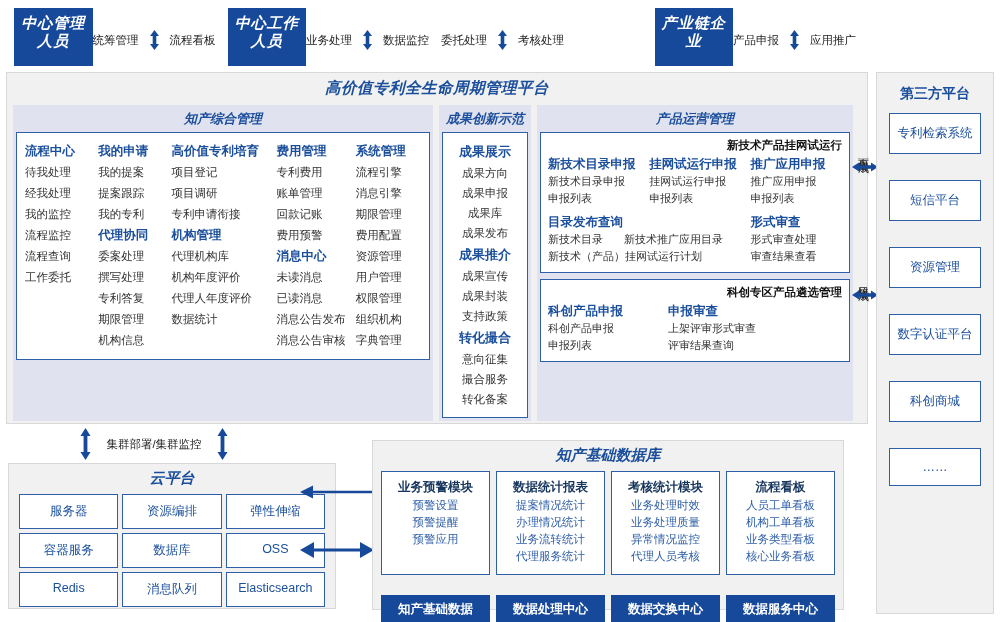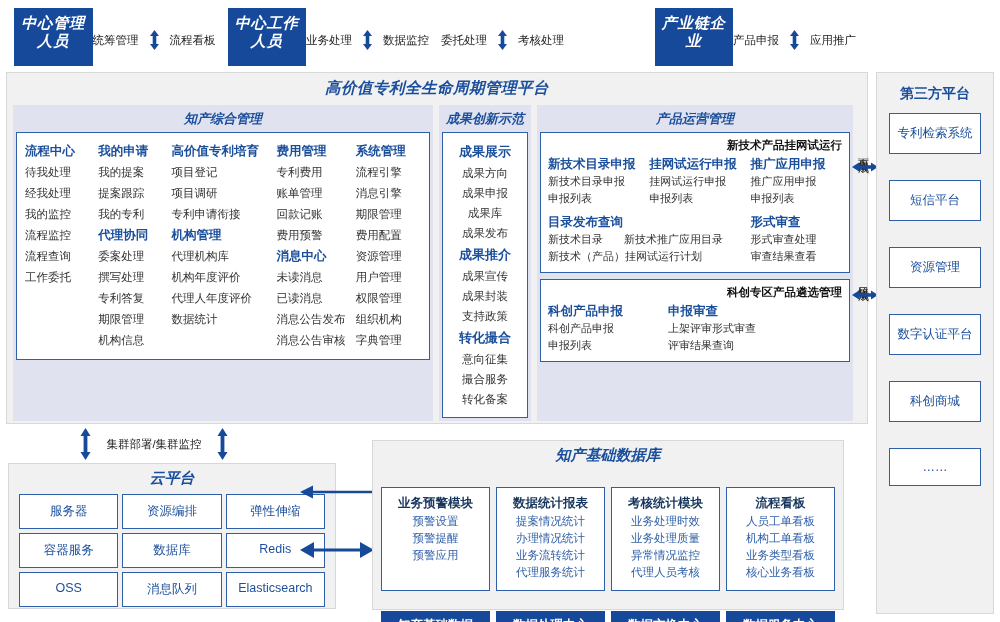--- a/index.html
+++ b/index.html
@@ -112,21 +112,21 @@
   
   .kdb {
     position: absolute; left: 372px; top: 440px; width: 472px; height: 170px;
     background: #f1f1f1; border: 1px solid #d8d8d8;
   }
   .kdb-title { text-align: center; font-size: 15px; font-weight: bold; font-style: italic;
                color: #1b4f9c; padding: 5px 0 6px; }
   .kdb-cols { display: flex; gap: 6px; padding: 0 8px; }
   .kdb-col { flex: 1; display: flex; flex-direction: column; }
   .kdb-card { border: 1px solid #2f5fa8; background: #fff; padding: 5px 0 7px;
-              height: 104px; margin-top: 16px; }
+              height: 104px; }
   .kdb-card .hd2 { text-align: center; color: #17365d; font-weight: bold;
                    font-size: 12.5px; line-height: 20px; }
   .kdb-card .it2 { text-align: center; color: #2f5fa8; font-size: 11.5px; line-height: 17px; }
   .kdb-foot { margin-top: 20px; background: #16499a; color: #fff; text-align: center;
               font-size: 12.5px; font-weight: bold; padding: 6px 0; }
 
   
   .mid-arrows { position: absolute; left: 300px; top: 470px; width: 74px; height: 120px; }
 </style>
 </head>
@@ -360,22 +360,22 @@
   </div>
 
   <div class="cloud">
     <div class="cloud-title">云平台</div>
     <div class="cloud-grid">
       <div class="cloud-cell">服务器</div>
       <div class="cloud-cell">资源编排</div>
       <div class="cloud-cell">弹性伸缩</div>
       <div class="cloud-cell">容器服务</div>
       <div class="cloud-cell">数据库</div>
+      <div class="cloud-cell">OSS</div>
       <div class="cloud-cell">Redis</div>
-      <div class="cloud-cell">OSS</div>
       <div class="cloud-cell">消息队列</div>
       <div class="cloud-cell">Elasticsearch</div>
     </div>
   </div>
 
   <svg class="mid-arrows" viewBox="0 0 74 120">
     <g>
       <line x1="72" y1="22" x2="12" y2="22" stroke="#16499a" stroke-width="2.4"></line>
       <path d="M0 22 L13 15.5 V28.5 Z" fill="#16499a"></path>
     </g>

